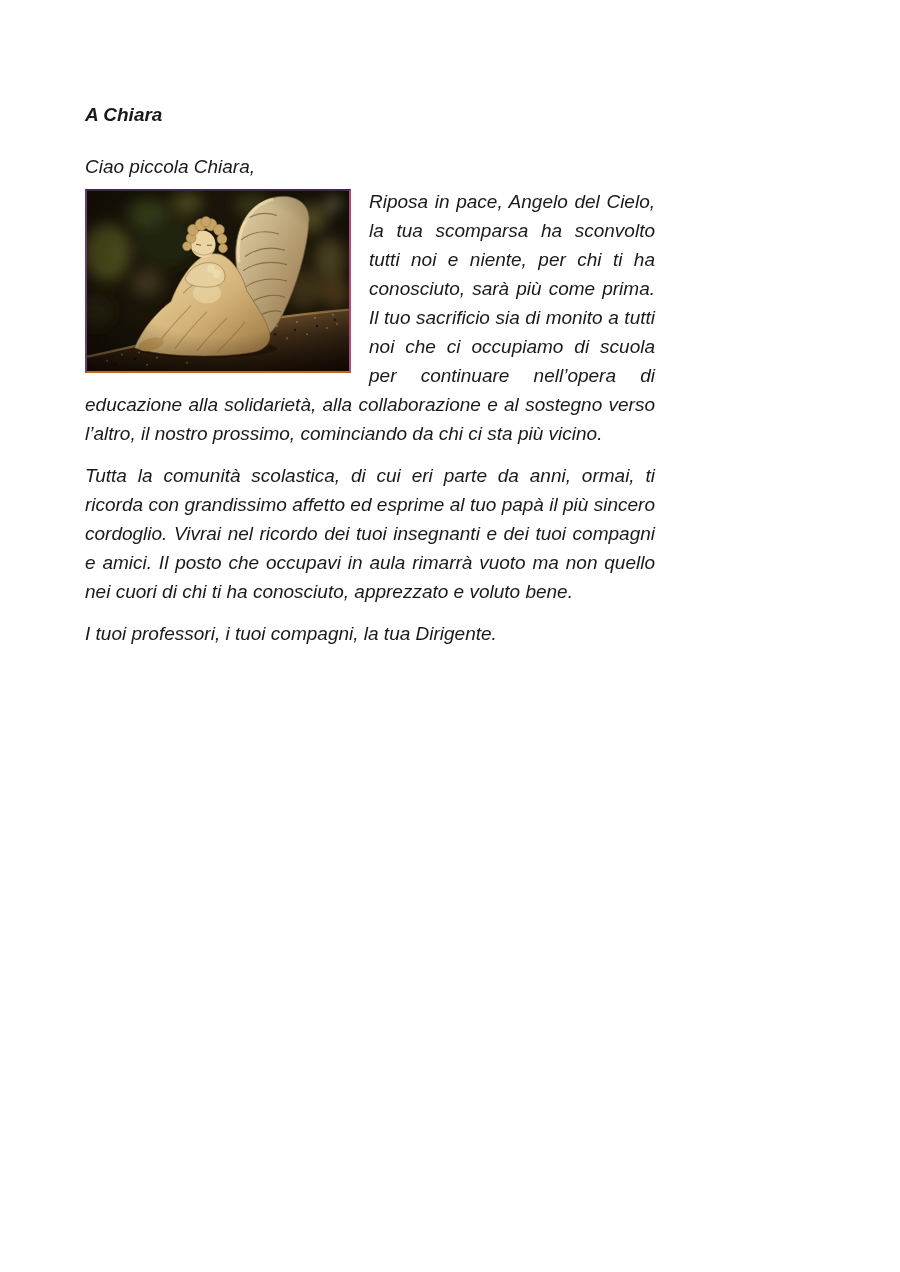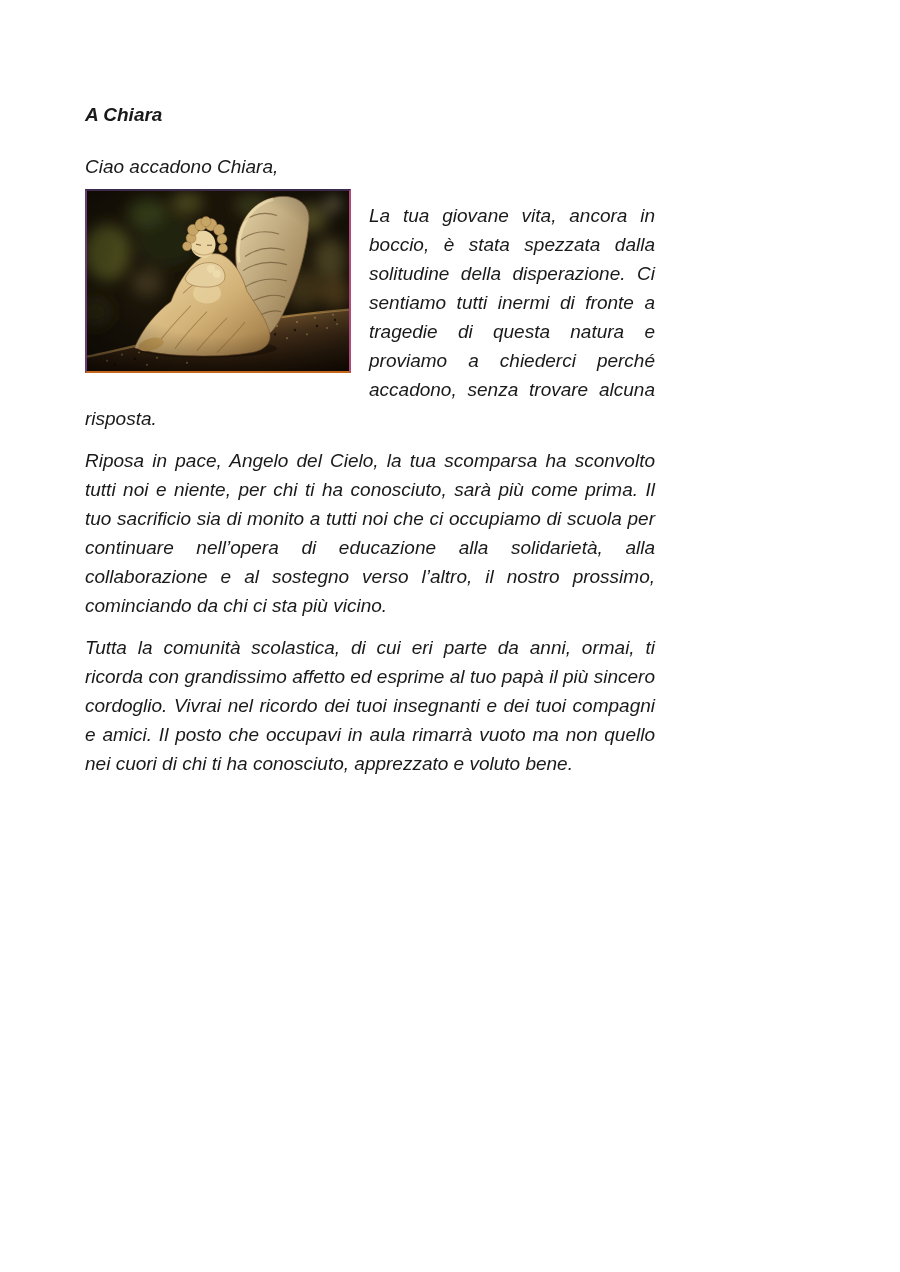--- a/index.html
+++ b/index.html
@@ -57,21 +57,21 @@
   p.body.first { padding-top: 14px; }
   p.body.closing { text-align: left; }
 </style>
 </head>
 <body>
 
 <div class="page">
 
   <h1 class="doc-title">A Chiara</h1>
 
-  <p class="salutation">Ciao accadono Chiara,</p>
+  <p class="salutation">Ciao piccola Chiara,</p>
 
   <figure class="photo">
     <svg width="262" height="180" viewBox="0 0 262 176" preserveAspectRatio="none" xmlns="http://www.w3.org/2000/svg">
       <defs>
         <radialGradient id="vig" cx="50%" cy="42%" r="78%">
           <stop offset="50%" stop-color="#000000" stop-opacity="0"></stop>
           <stop offset="100%" stop-color="#000000" stop-opacity="0.6"></stop>
         </radialGradient>
         <linearGradient id="gold" x1="0" y1="0" x2="1" y2="1">
           <stop offset="0" stop-color="#f0ddab"></stop>
@@ -192,17 +192,17 @@
 
       <path d="M106,58 C112,64 122,64 128,58" fill="none" stroke="#a8824c" stroke-width="1" opacity=".6"></path>
       <path d="M109,52 l5,1 M120,53 l5,0" stroke="#7a5830" stroke-width="1" fill="none"></path>
 
       <ellipse cx="64" cy="150" rx="13" ry="6" fill="#c9a05a" transform="rotate(-14 64 150)"></ellipse>
 
       <rect width="262" height="176" fill="url(#vig)"></rect>
     </svg>
   </figure>
 
-  <p class="body first">La tua giovane vita, ancora in boccio, è stata spezzata dalla solitudine della disperazione. Ci sentiamo tutti inermi di fronte a tragedie di questa natura e proviamo a chiederci perché accadono, senza trovare alcuna risposta.</p>
   <p class="body">Riposa in pace, Angelo del Cielo, la tua scomparsa ha sconvolto tutti noi e niente, per chi ti ha conosciuto, sarà più come prima. Il tuo sacrificio sia di monito a tutti noi che ci occupiamo di scuola per continuare nell’opera di educazione alla solidarietà, alla collaborazione e al sostegno verso l’altro, il nostro prossimo, cominciando da chi ci sta più vicino.</p>
   <p class="body">Tutta la comunità scolastica, di cui eri parte da anni, ormai, ti ricorda con grandissimo affetto ed esprime al tuo papà il più sincero cordoglio. Vivrai nel ricordo dei tuoi insegnanti e dei tuoi compagni e amici. Il posto che occupavi in aula rimarrà vuoto ma non quello nei cuori di chi ti ha conosciuto, apprezzato e voluto bene.</p>
+  <p class="body closing">I tuoi professori, i tuoi compagni, la tua Dirigente.</p>
 
 </div>
 
 </body></html>

